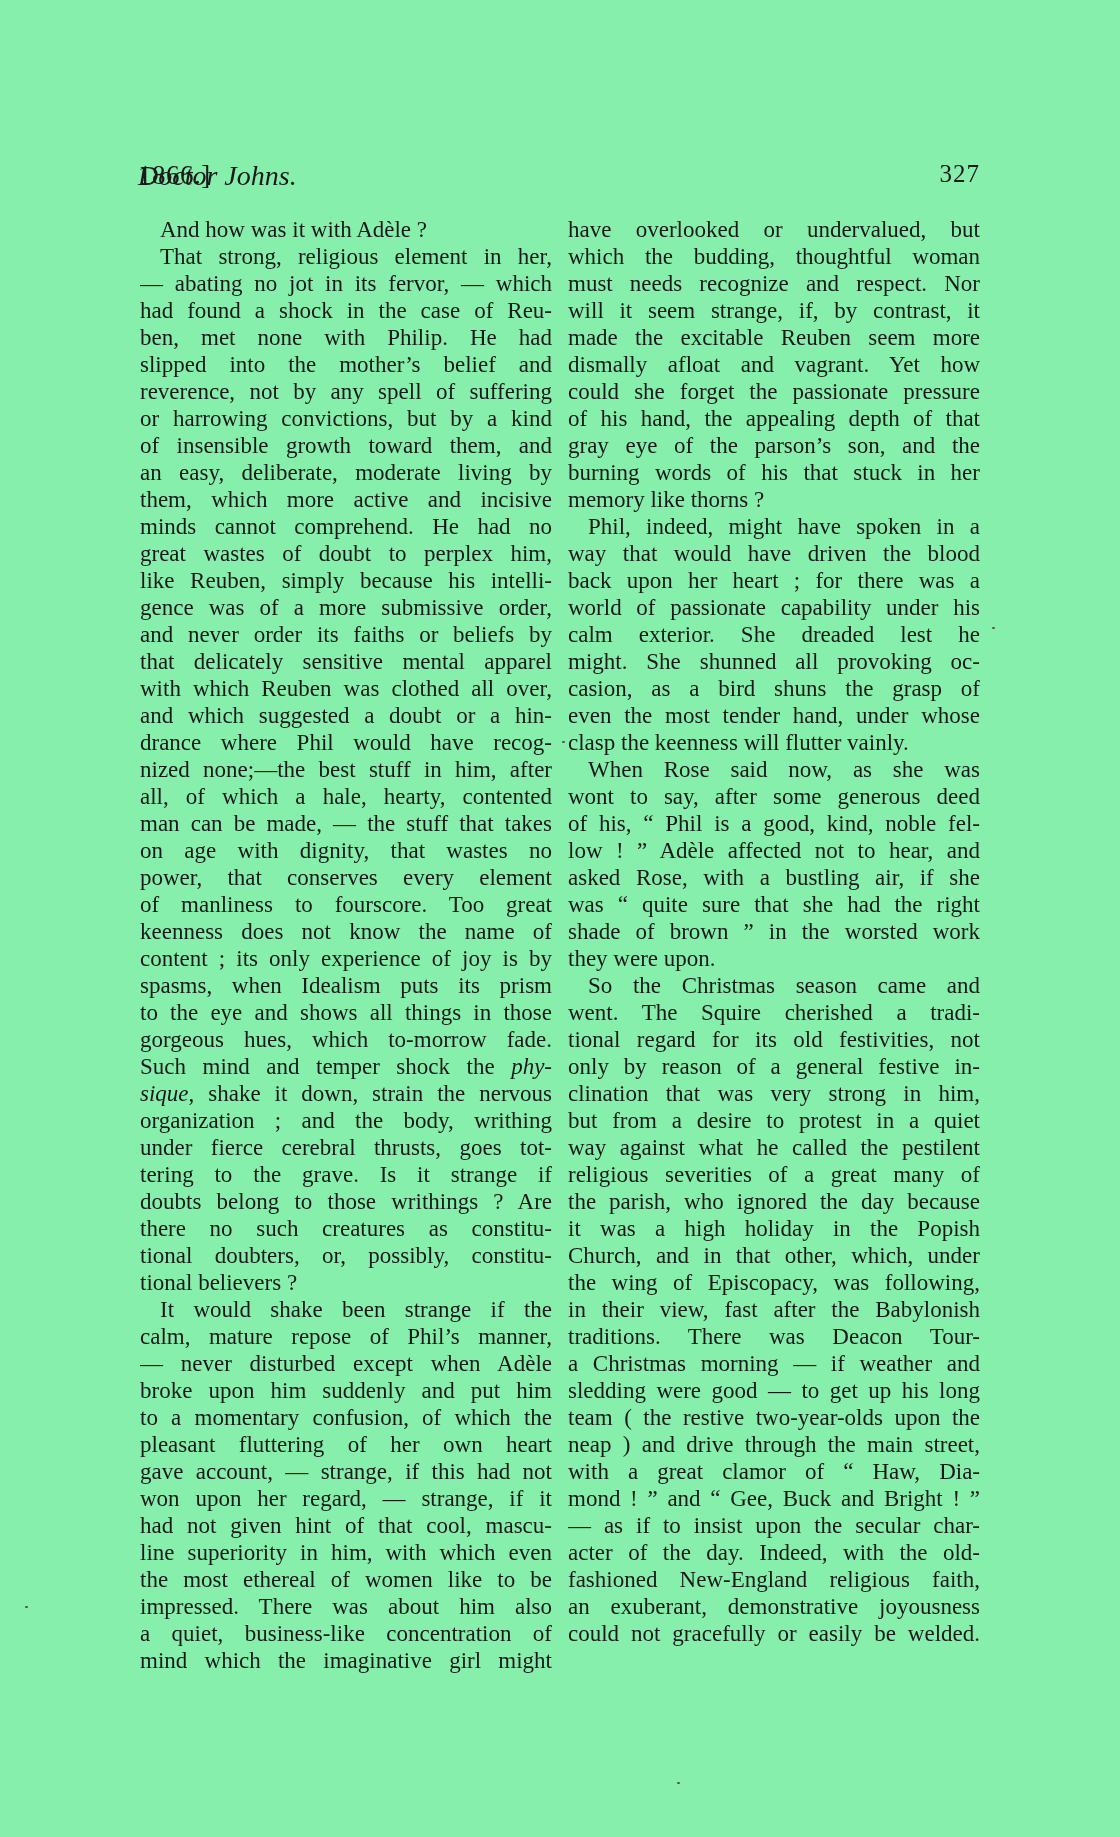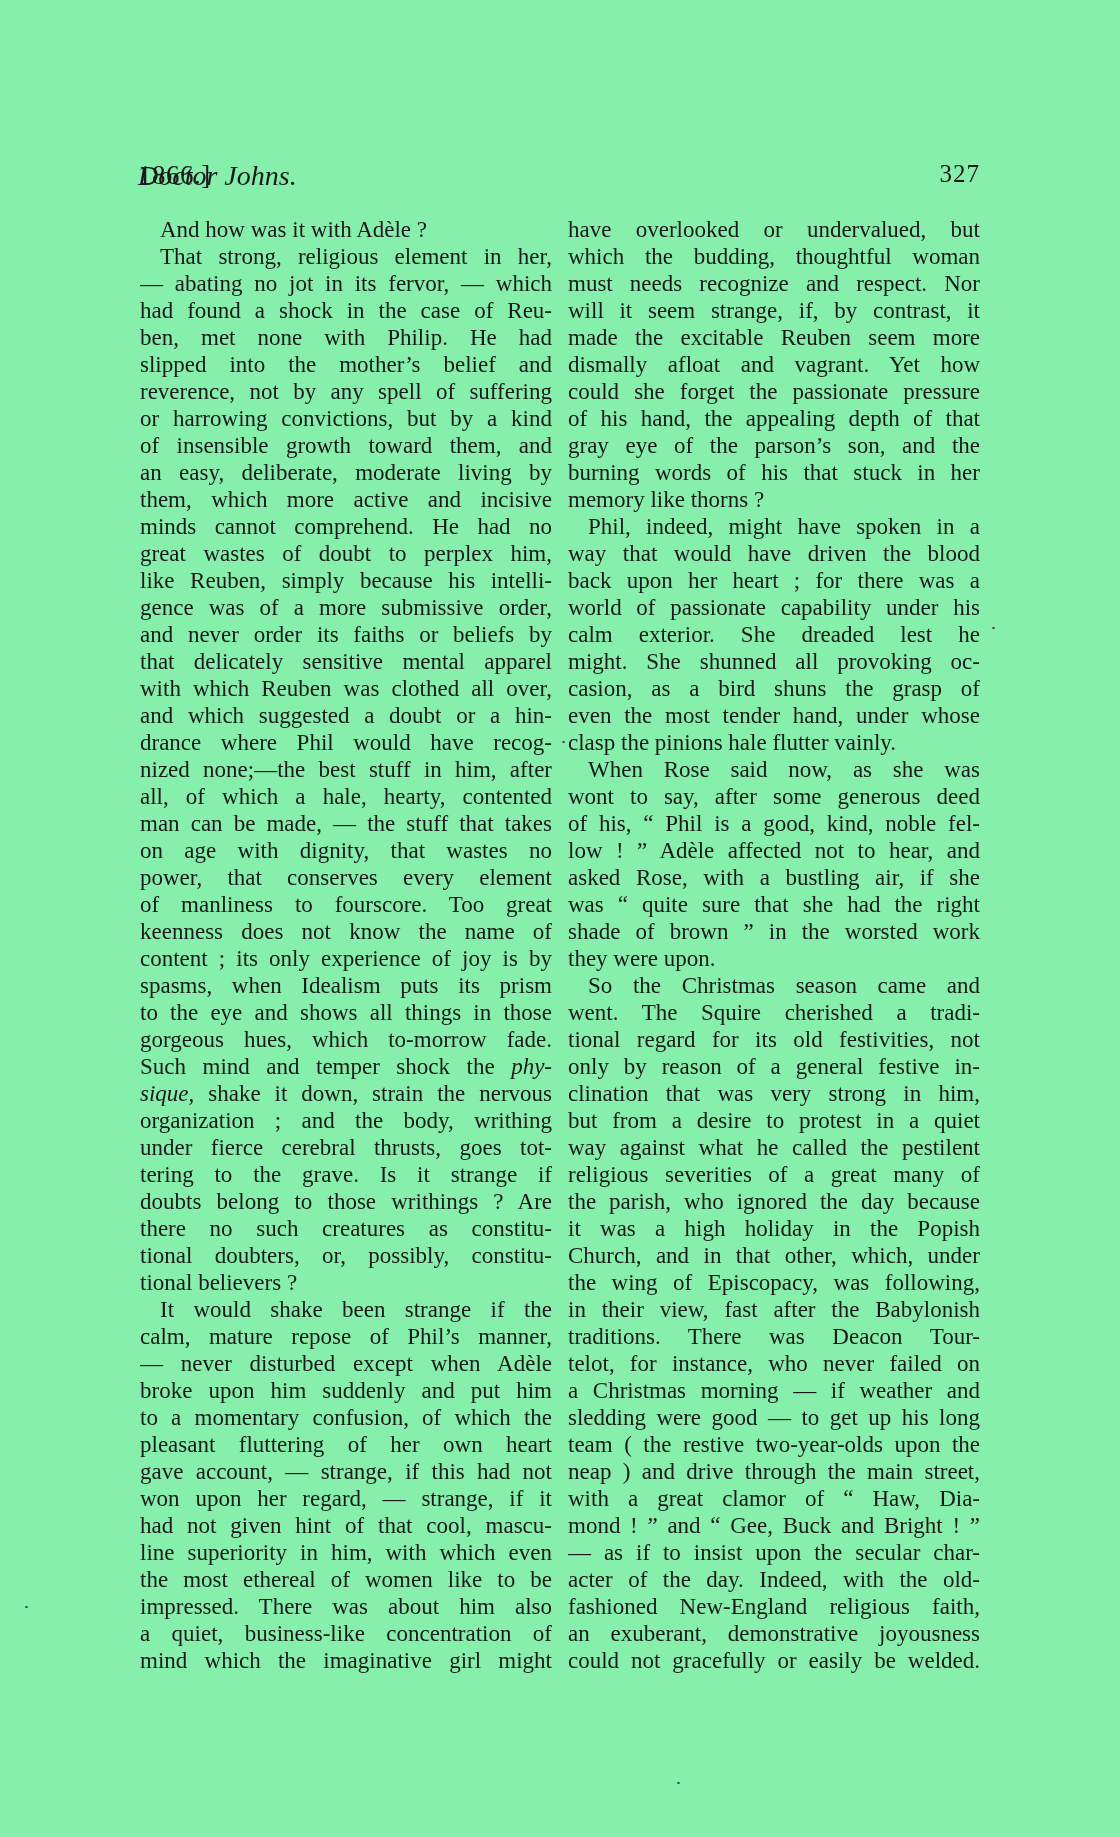--- a/index.html
+++ b/index.html
@@ -155,21 +155,21 @@
       <div class="line"><span>burning words of his that stuck in her</span></div>
       <div class="line last"><span>memory like thorns ?</span></div>
       <div class="line indent"><span>Phil, indeed, might have spoken in a</span></div>
       <div class="line"><span>way that would have driven the blood</span></div>
       <div class="line"><span>back upon her heart ; for there was a</span></div>
       <div class="line"><span>world of passionate capability under his</span></div>
       <div class="line"><span>calm exterior.  She dreaded lest he</span></div>
       <div class="line"><span>might.  She shunned all provoking oc-</span></div>
       <div class="line"><span>casion, as a bird shuns the grasp of</span></div>
       <div class="line"><span>even the most tender hand, under whose</span></div>
-      <div class="line last"><span>clasp the pinions hale flutter vainly.</span></div>
+      <div class="line last"><span>clasp the keenness will flutter vainly.</span></div>
       <div class="line indent"><span>When Rose said now, as she was</span></div>
       <div class="line"><span>wont to say, after some generous deed</span></div>
       <div class="line"><span>of his, “ Phil is a good, kind, noble fel-</span></div>
       <div class="line"><span>low ! ” Adèle affected not to hear, and</span></div>
       <div class="line"><span>asked Rose, with a bustling air, if she</span></div>
       <div class="line"><span>was “ quite sure that she had the right</span></div>
       <div class="line"><span>shade of brown ” in the worsted work</span></div>
       <div class="line last"><span>they were upon.</span></div>
       <div class="line indent"><span>So the Christmas season came and</span></div>
       <div class="line"><span>went.  The Squire cherished a tradi-</span></div>
@@ -178,21 +178,20 @@
       <div class="line"><span>clination that was very strong in him,</span></div>
       <div class="line"><span>but from a desire to protest in a quiet</span></div>
       <div class="line"><span>way against what he called the pestilent</span></div>
       <div class="line"><span>religious severities of a great many of</span></div>
       <div class="line"><span>the parish, who ignored the day because</span></div>
       <div class="line"><span>it was a high holiday in the Popish</span></div>
       <div class="line"><span>Church, and in that other, which, under</span></div>
       <div class="line"><span>the wing of Episcopacy, was following,</span></div>
       <div class="line"><span>in their view, fast after the Babylonish</span></div>
       <div class="line"><span>traditions.  There was Deacon Tour-</span></div>
-      <div class="line"><span>telot, for instance, who never failed on</span></div>
       <div class="line"><span>a Christmas morning — if weather and</span></div>
       <div class="line"><span>sledding were good — to get up his long</span></div>
       <div class="line"><span>team ( the restive two-year-olds upon the</span></div>
       <div class="line"><span>neap ) and drive through the main street,</span></div>
       <div class="line"><span>with a great clamor of “ Haw, Dia-</span></div>
       <div class="line"><span>mond ! ” and “ Gee, Buck and Bright ! ”</span></div>
       <div class="line"><span>— as if to insist upon the secular char-</span></div>
       <div class="line"><span>acter of the day.  Indeed, with the old-</span></div>
       <div class="line"><span>fashioned New-England religious faith,</span></div>
       <div class="line"><span>an exuberant, demonstrative joyousness</span></div>

